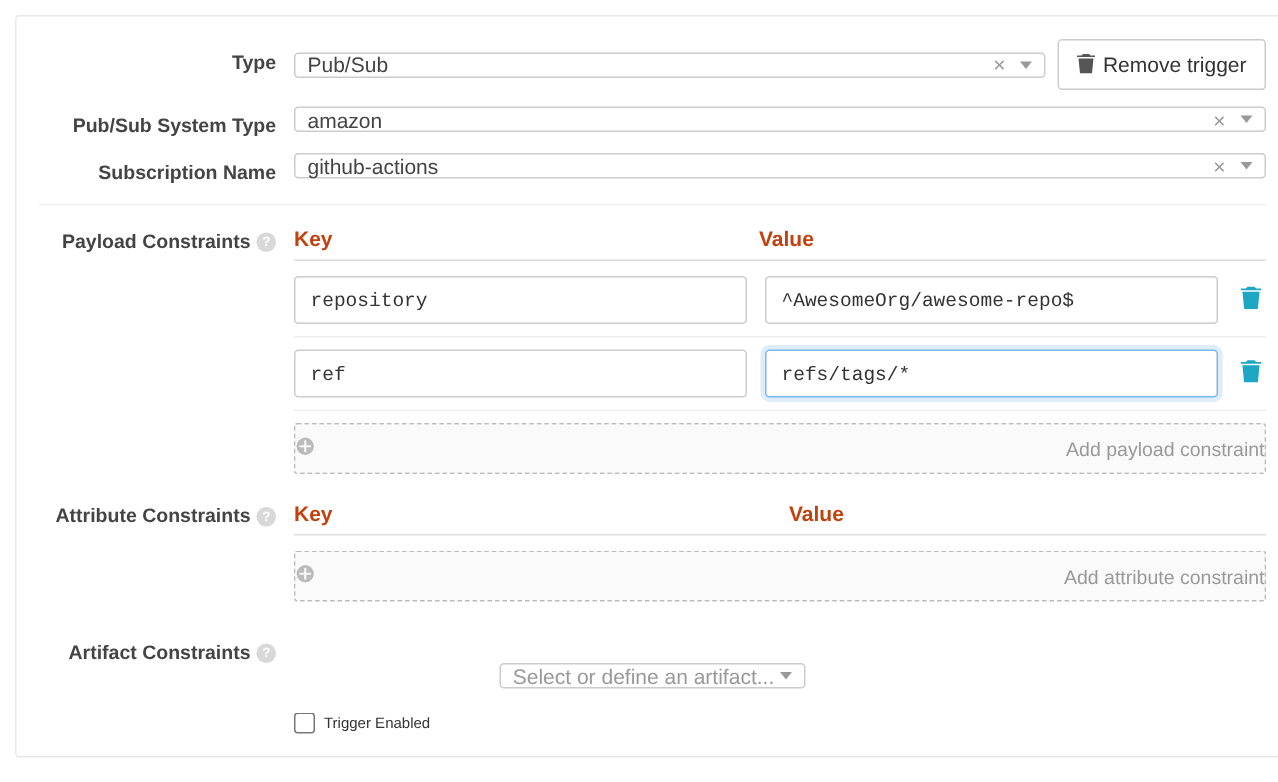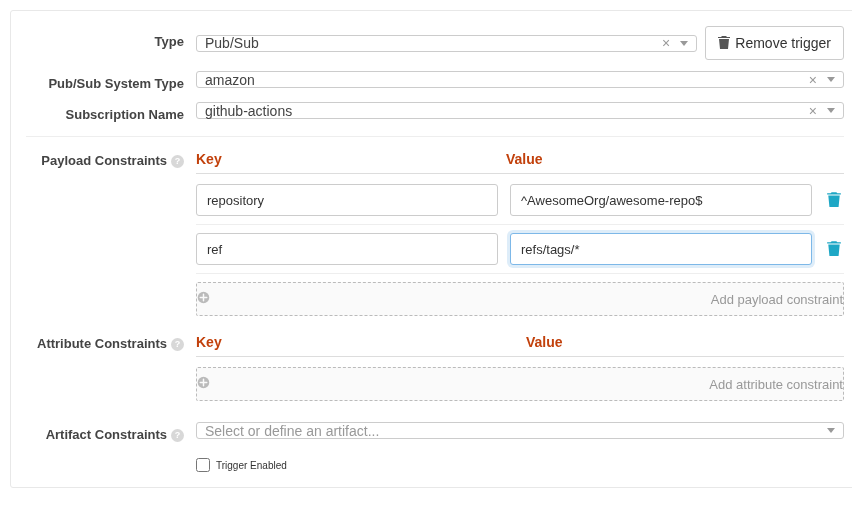--- a/index.html
+++ b/index.html
@@ -83,21 +83,21 @@
   .kv-headers {
     display: flex; border-bottom: 1px solid #ddd;
     padding-bottom: 6px; margin-bottom: 10px;
     width: 100%;
   }
   .kv-headers .kh { flex: 1; font-weight: 700; font-size: 14px; color: #c2410c; }
   .kv-headers .kh:last-child { margin-left: 12px; }
   .kv-headers .trash-spacer { width: 28px; }
   .kv-row {
     display: flex; align-items: center; gap: 12px;
-    border-bottom: 1px solid #eee; padding-bottom: 8px; margin-bottom: 8px;
+    border-bottom: 1px solid #eee; padding-bottom: 8px; margin-bottom: 8px; font-family: Liberation Mono, monospace;
   }
   .kv-row:last-of-type { border-bottom: none; margin-bottom: 0; }
   .kv-row input {
     flex: 1; height: 32px; border: 1px solid #ccc; border-radius: 3px;
     padding: 0 10px; font-size: 13px; color: #333; background: #fff;
     font-family: inherit;
   }
   .kv-row input.focused {
     border-color: #7db8e8;
     box-shadow: 0 0 0 3px rgba(125,184,232,0.25);
@@ -232,21 +232,21 @@
               <path d="M7 3.5v7M3.5 7h7" stroke="#fafafa" stroke-width="1.6" stroke-linecap="round"></path>
             </svg>
         </span>
         <span>Add attribute constraint</span>
       </div>
     </div>
   </div>
 
   <div class="section-gap"></div>
 
-  <div class="row" style="margin-bottom:12px;">
+  <div class="row" style="margin-bottom:12px;flex-direction:column;">
     <div class="label-col">
       <span>Artifact Constraints</span><span class="help">?</span>
     </div>
     <div class="field-col">
       <div class="select-box flexfill">
         <span class="value placeholder">Select or define an artifact...</span>
         <span class="caret"></span>
       </div>
     </div>
   </div>

